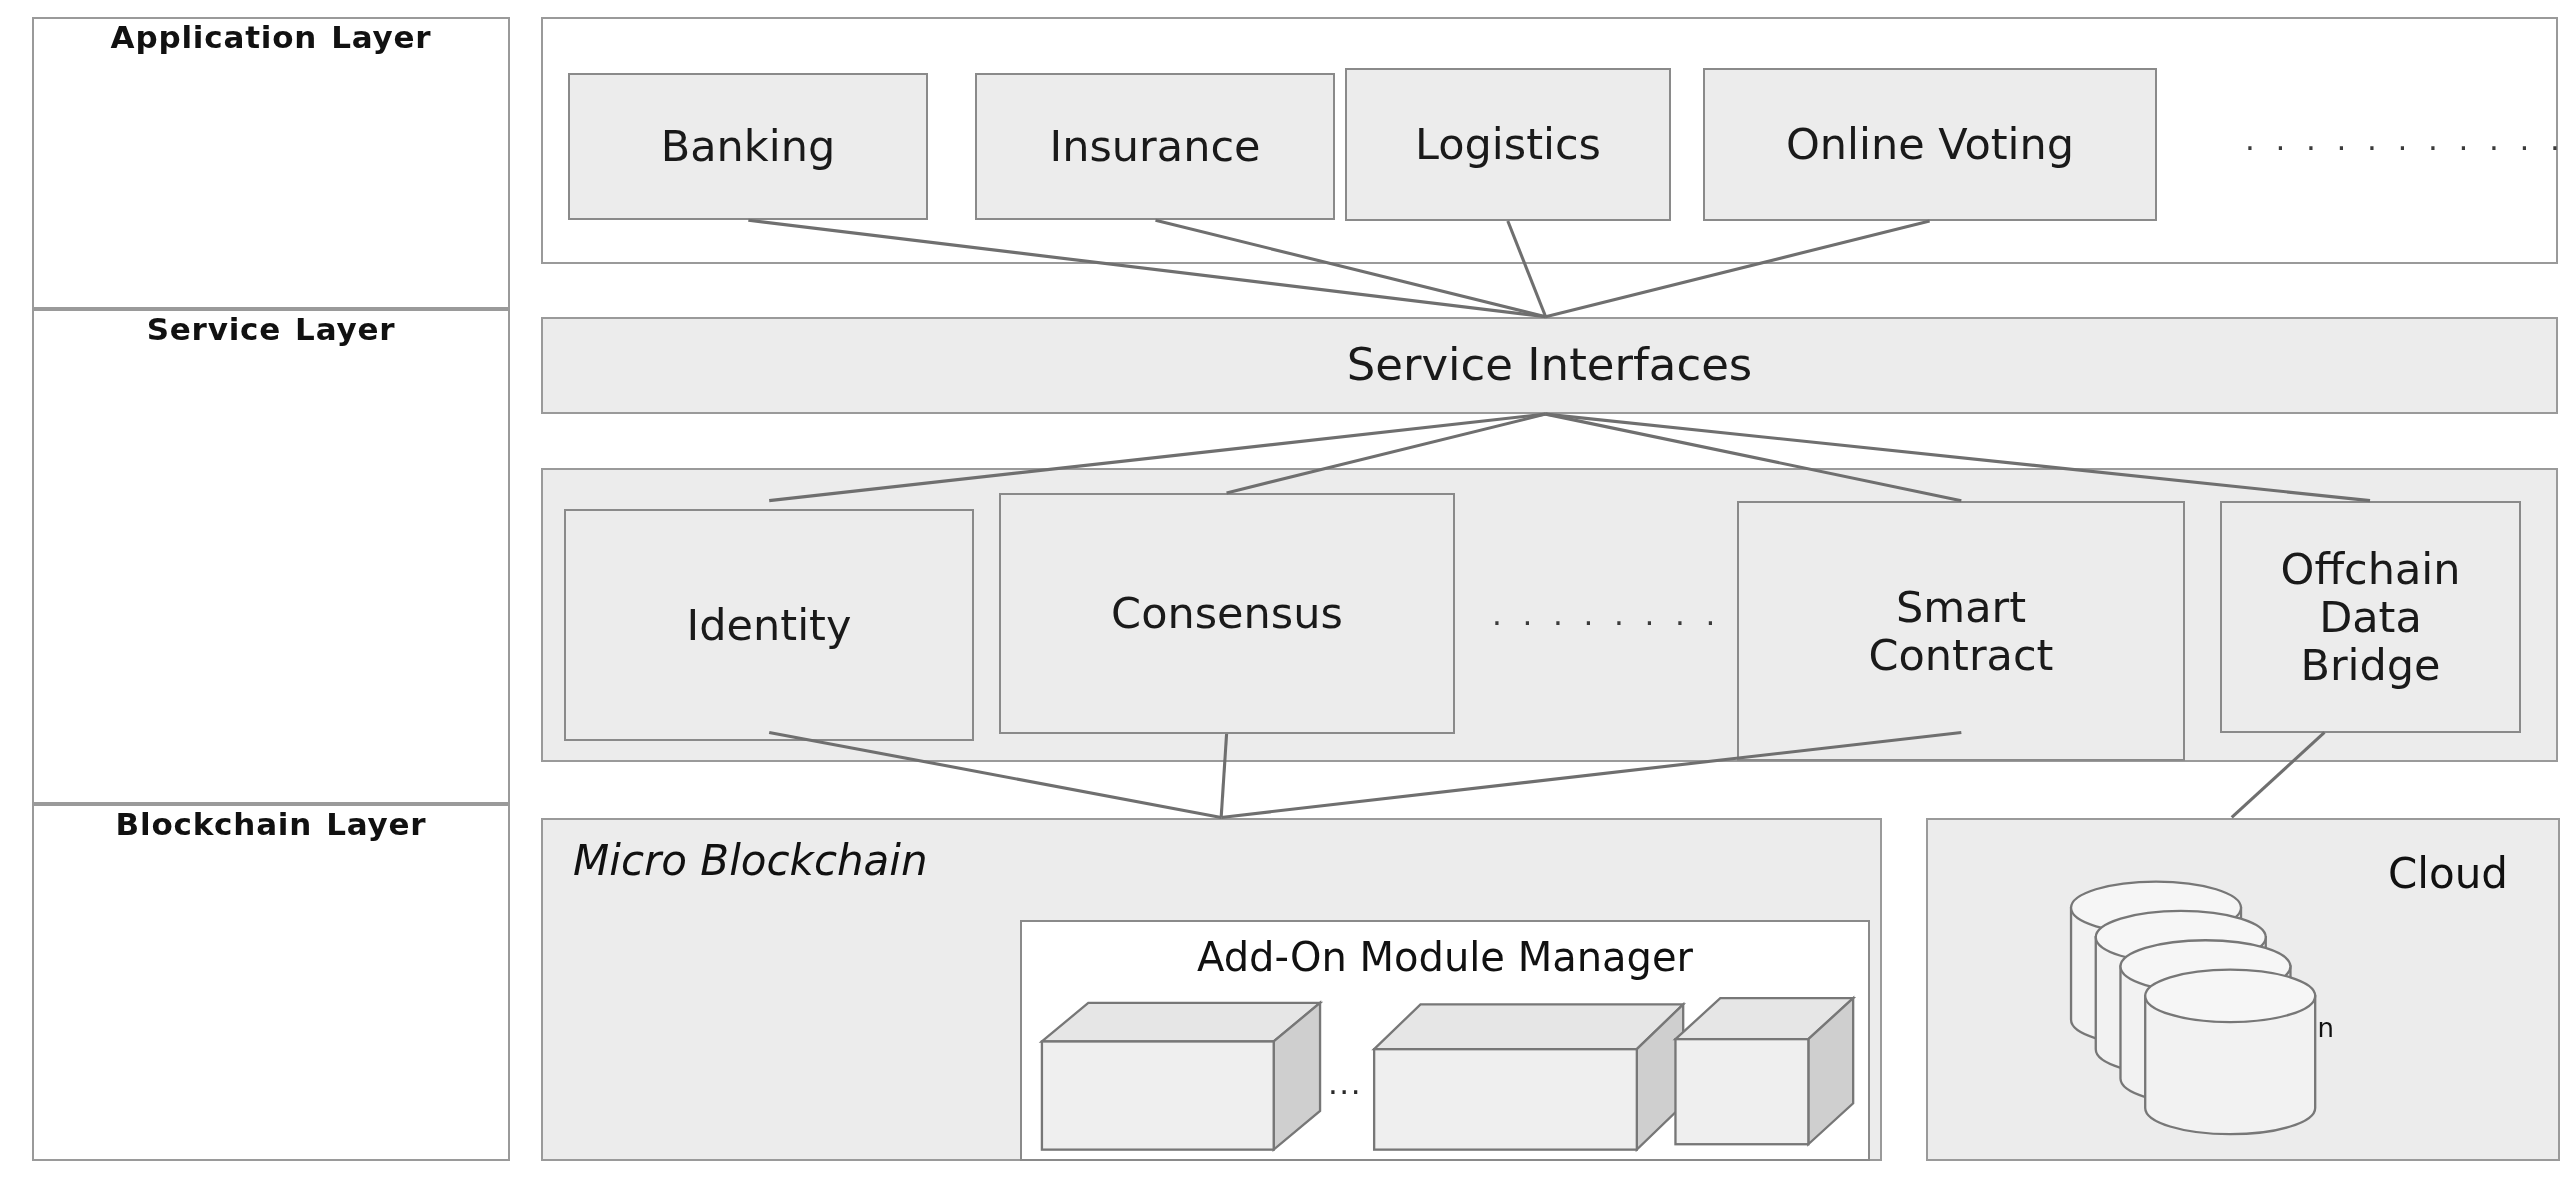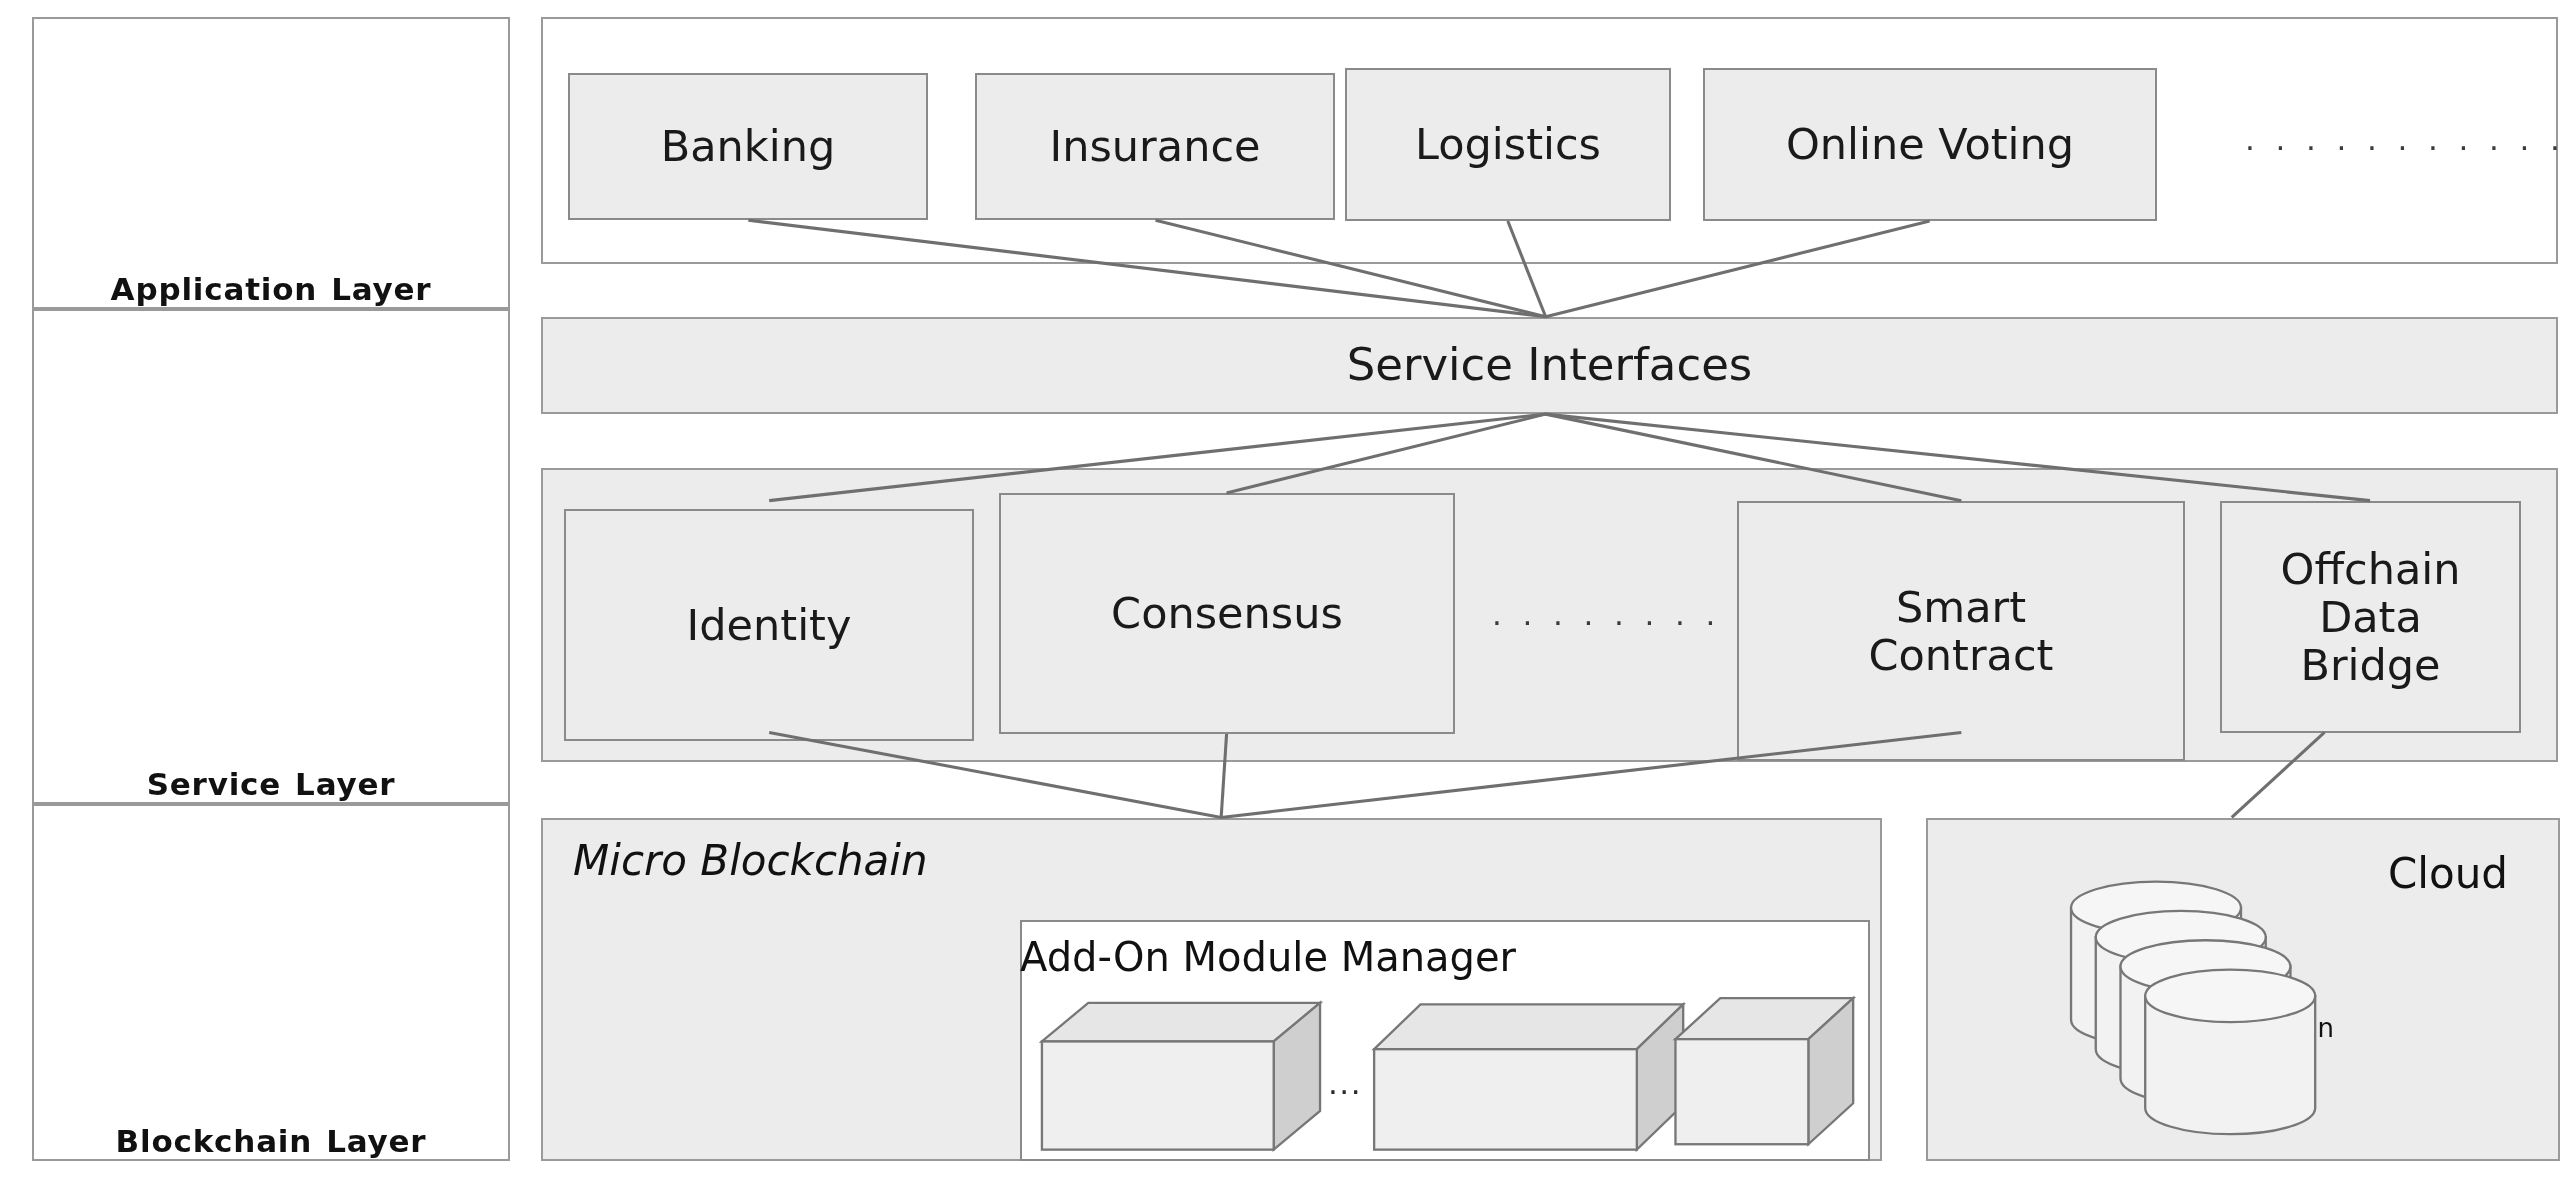--- a/index.html
+++ b/index.html
@@ -11,36 +11,36 @@
   
   .box{position:absolute;box-sizing:border-box;background:#ececec;
        border:2.3px solid #8a8a8a;display:flex;align-items:center;
        justify-content:center;text-align:center;line-height:1.12;}
   .box.plain{background:#ffffff;border:2.3px solid #9a9a9a;}
   .container{position:absolute;box-sizing:border-box;background:#ececec;
        border:2.3px solid #9a9a9a;}
 
   
   .labelcell{position:absolute;box-sizing:border-box;background:#ffffff;
-       border:2.3px solid #9a9a9a;display:flex;align-items:flex-end;
+       border:2.3px solid #9a9a9a;display:flex;align-items:flex-start;
        justify-content:center;}
   .labeltext{font-weight:bold;font-size:31px;letter-spacing:0.8px;color:#111;
        white-space:nowrap;}
   .labeltext .gap{display:inline-block;width:14px;}
 
   .appbox{font-size:43px;}
   .svcbox{font-size:43px;}
   .svcbar{font-size:45px;}
   .dots{position:absolute;color:#3b3b3b;letter-spacing:5.4px;
         font-size:31px;white-space:nowrap;line-height:1;}
   .microlabel{position:absolute;font-style:italic;font-size:42px;color:#111;
         white-space:nowrap;}
   .cloudlabel{position:absolute;font-size:42px;color:#111;white-space:nowrap;}
   .aomtitle{position:absolute;font-size:40px;color:#111;white-space:nowrap;
-        text-align:left;}
+        text-align:center;}
   .cubelabel{position:absolute;font-size:26px;color:#111;white-space:nowrap;}
   .dbtext{position:absolute;font-size:26px;color:#111;text-align:center;
         line-height:1.25;}
   .smalldots{position:absolute;font-size:31px;color:#2a2a2a;letter-spacing:1.5px;}
 
   svg.overlay{position:absolute;left:0;top:0;width:2576px;height:1179px;
         pointer-events:none;}
 </style>
 </head>
 <body>

